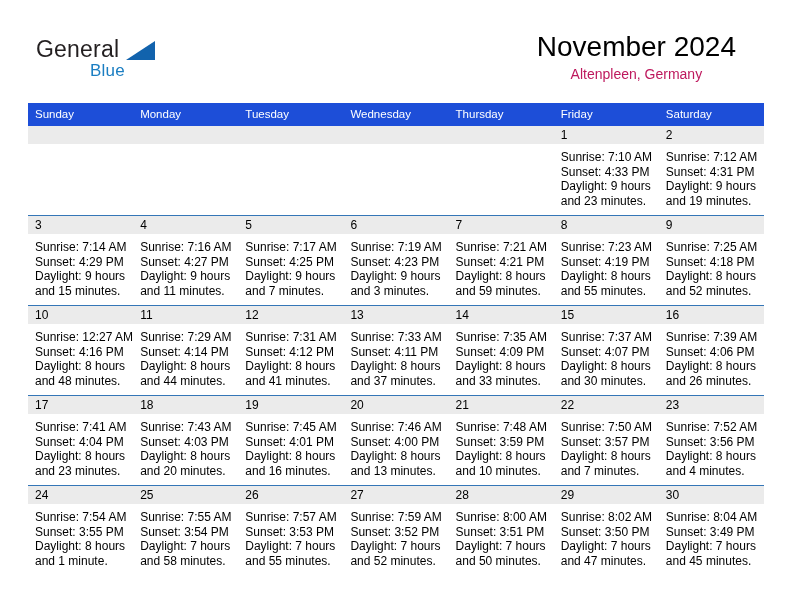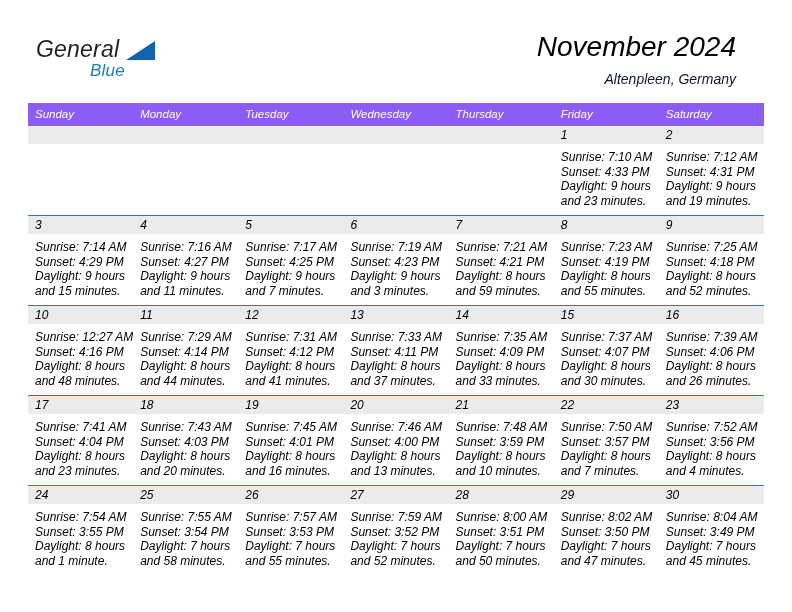--- a/index.html
+++ b/index.html
@@ -12,21 +12,20 @@
     background: #ffffff;
     font-family: "Liberation Sans", sans-serif;
     color: #000000;
     overflow: hidden;
   }
   .page {
     position: relative;
     width: 792px;
     height: 612px;
     box-sizing: border-box;
-    font-style: italic;
   }
 
   
   .masthead {
     position: absolute;
     left: 0;
     top: 0;
     width: 792px;
     height: 103px;
   }
@@ -76,37 +75,37 @@
   .cal-title {
     font-size: 28px;
     color: #000000;
     line-height: 34px;
     white-space: nowrap;
     font-weight: normal;
     margin: 0;
   }
   .cal-subtitle {
     font-size: 14px;
-    color: #0f172a;
+    color: #be185d;
     line-height: 20px;
-    margin-top: 5px;
     white-space: nowrap;
+    text-align: center;
   }
 
   
   .calendar {
     position: absolute;
     left: 28px;
     top: 103px;
     width: 736px;
     border-collapse: collapse;
     table-layout: fixed;
   }
   .calendar th {
-    background: #8b5cf6;
+    background: #1d4ed8;
     color: #ffffff;
     font-size: 11.5px;
     font-weight: normal;
     text-align: left;
     padding: 5px 0 6px 7px;
     height: 11px;
     border: 0;
   }
   .calendar td {
     width: 105.14px;

